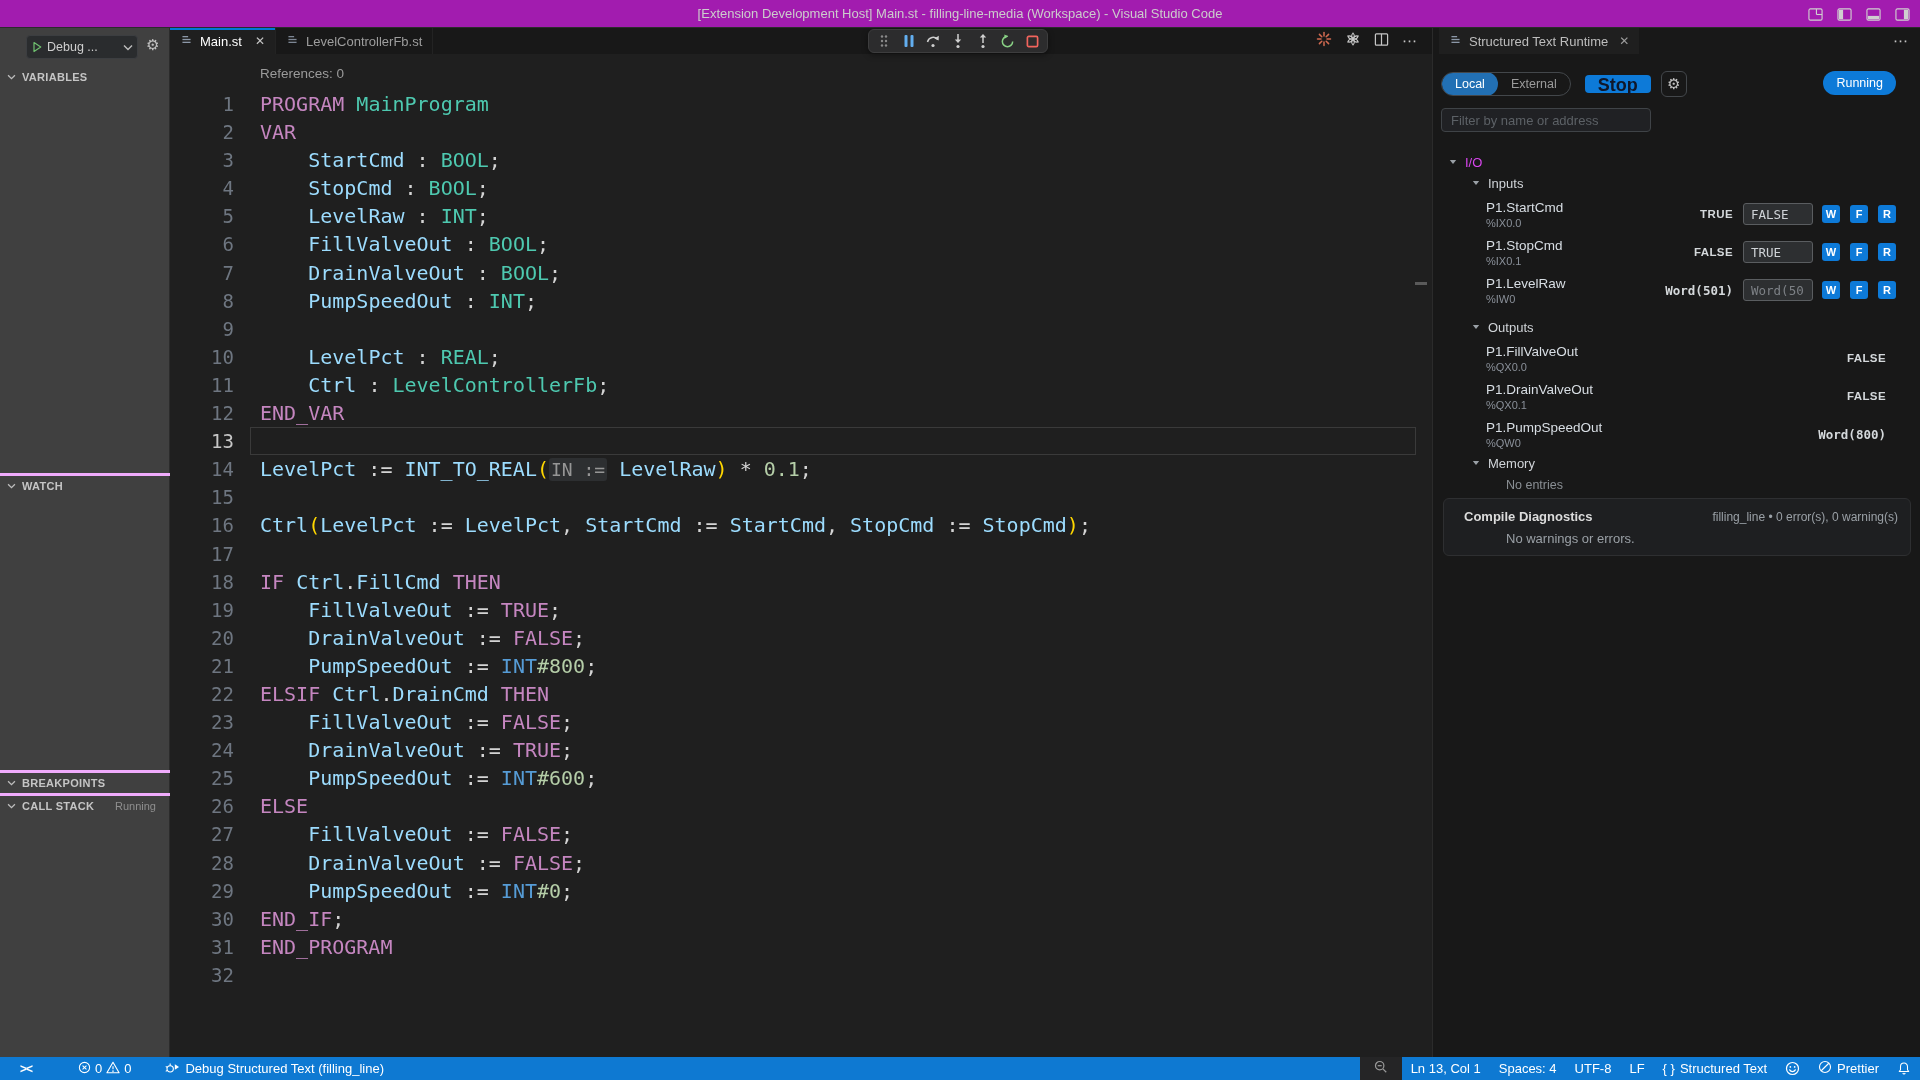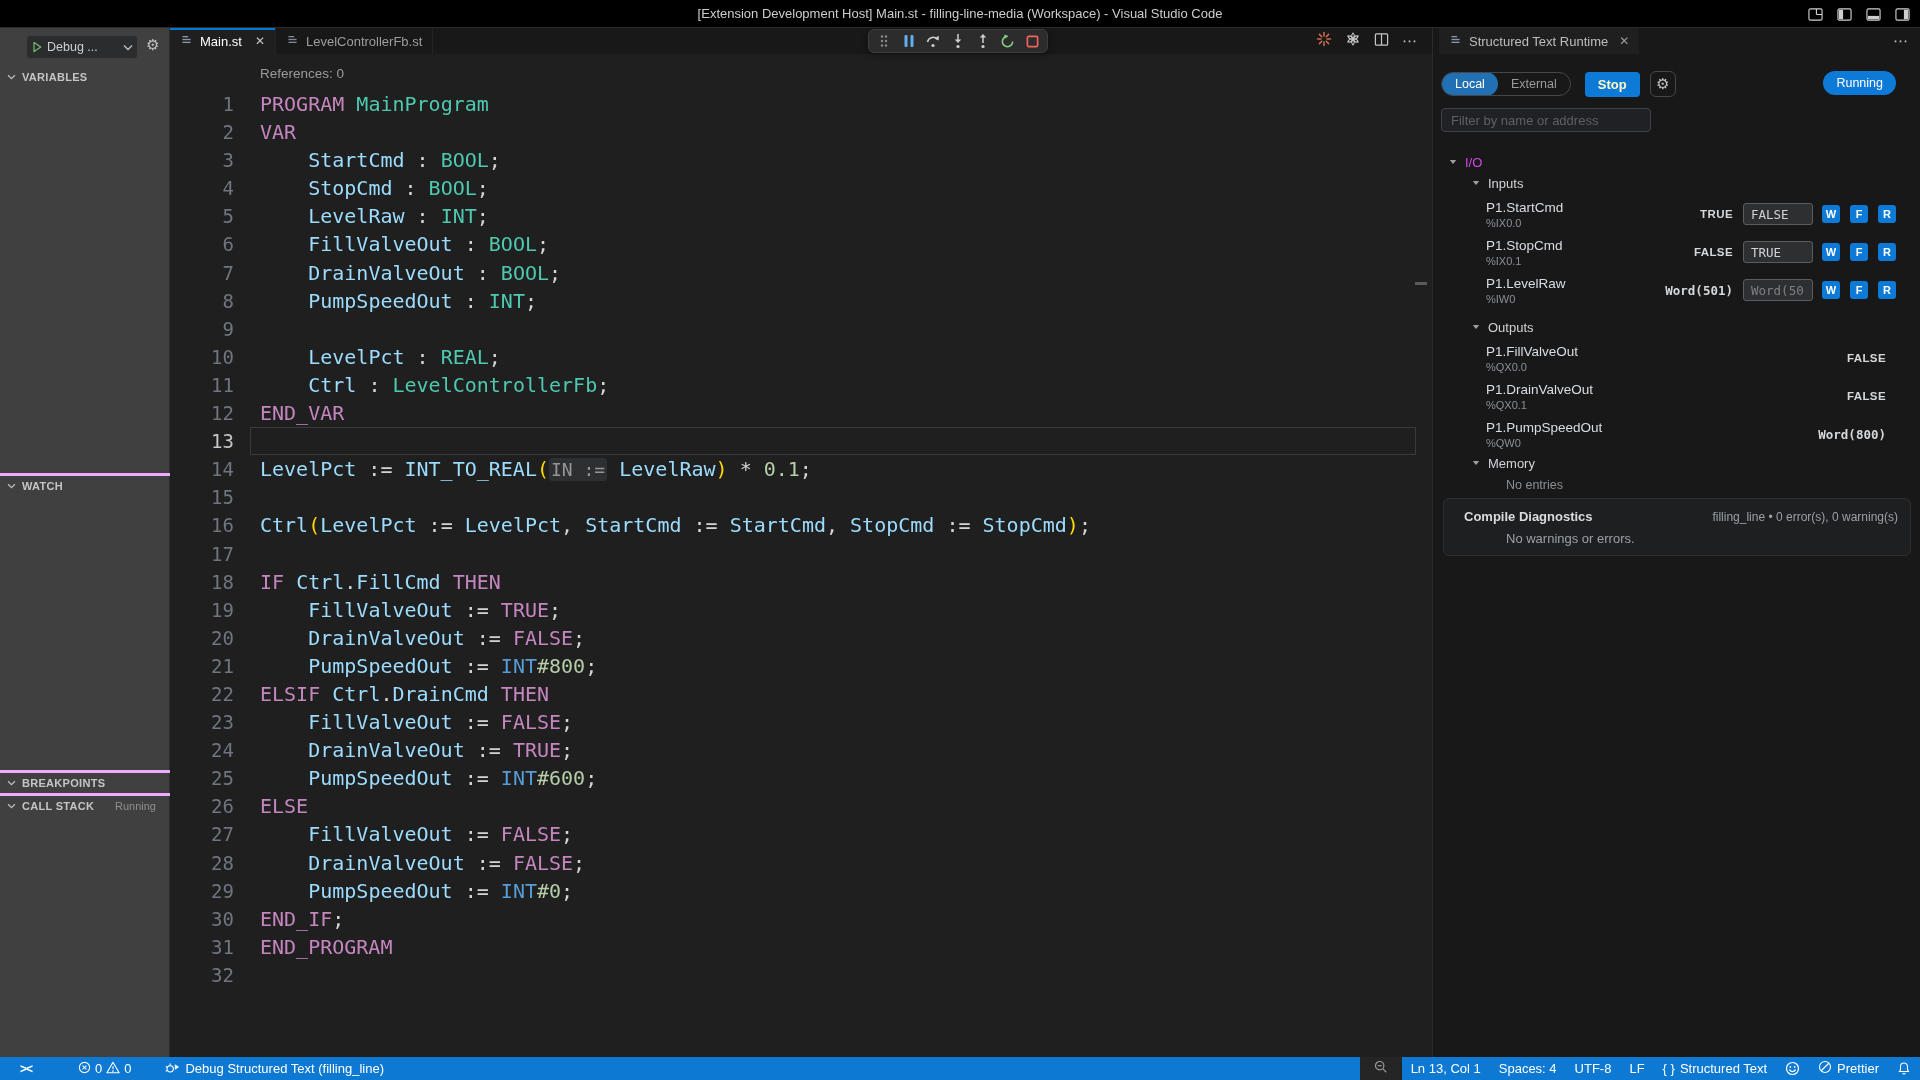--- a/index.html
+++ b/index.html
@@ -1,21 +1,21 @@
 <!DOCTYPE html>
 <html style="--accent: #0d7ad8; --status: #0e79d2; --kw: #C586C0; --ty: #4EC9B0; --vr: #9CDCFE; --nm: #B5CEA8; --ik: #569CD6; --br: #FFD700; --pl: #D4D4D4; --inlay_fg: #969696; --inlay_bg: #2d2f31;"><head>
 <meta charset="utf-8">
 <style>
   * { margin:0; padding:0; box-sizing:border-box; }
   html,body { background:#000; }
   body { font-family:"Liberation Sans", sans-serif; }
   .screen { position:relative; width:1920px; height:1080px; background:#181818; overflow:hidden; }
 
   
-  .titlebar { position:absolute; left:0; top:0; width:1920px; height:28px; background:#000000; border-bottom:1px solid #2b2b2b; display:flex; align-items:center; justify-content:center;text-align:right; }
+  .titlebar { position:absolute; left:0; top:0; width:1920px; height:28px; background:#a21caf; border-bottom:1px solid #2b2b2b; display:flex; align-items:center; justify-content:center;text-align:right; }
   .titlebar .title { color:#cccccc; font-size:13px; }
   .tb-icons { position:absolute; right:10px; top:0; height:28px; display:flex; align-items:center; gap:14px; }
   .tb-icons svg { display:block; }
 
   
   .sidebar { position:absolute; left:0; top:28px; width:170px; height:1029px; background:#404040; border-right:1px solid #2b2b2b;padding-left:13px; }
   .launch-row { position:absolute; left:26px; top:7px; width:112px; height:24px; background:#2a2c2e; border:1px solid #3c3e41; border-radius:4px; display:flex; align-items:center; }
   .launch-play { width:20px; display:flex; justify-content:center; align-items:center; cursor:pointer; }
   .launch-label { flex:1; color:#cfcfcf; font-size:12.5px; white-space:nowrap; overflow:hidden; }
   .launch-chevron { width:18px; display:flex; justify-content:center; }
@@ -58,21 +58,21 @@
   .rtabbar { position:absolute; left:0; top:0; width:488px; height:26px; background:#181818; display:flex; align-items:center; }
   .rtab { margin-left:6px; height:26px; display:flex; align-items:center; gap:7px; padding:0 10px; background:#1f1f1f; color:#bdbdbd; font-size:13px; cursor:pointer; }
   .rtab .close { color:#9d9d9d; font-size:12px; margin-left:4px; cursor:pointer; }
   .rtab-more { position:absolute; right:12px; color:#c5c5c5; font-size:15px; letter-spacing:1px; cursor:pointer; }
 
   .controls-row { position:absolute; left:8px; top:43px; width:472px; height:26px; display:flex; align-items:center; }
   .mode-toggle { display:flex; align-items:center; height:24px; border:1px solid #43474b; border-radius:12px; overflow:hidden; }
   .mode-opt { height:24px; display:flex; align-items:center; padding:0 13px; font-size:12.5px; cursor:pointer; }
   .mode-opt.sel { background:#2270b4; color:#ffffff; border-radius:12px; }
   .mode-opt.unsel { color:#9b9b9b; }
-  .stop-btn { margin-left:14px; height:25px; padding:0 13px; background:var(--accent); color:#fef9c3; font-size:13px; font-weight:bold; border:none; border-radius:4px; cursor:pointer; font-family:"Liberation Sans",sans-serif; }
+  .stop-btn { margin-left:14px; height:18px; padding:0 13px; background:var(--accent); color:#0f172a; font-size:18px; font-weight:bold; border:none; border-radius:4px; cursor:pointer; font-family:"Liberation Sans",sans-serif; }
   .gear-btn { margin-left:10px; width:26px; height:26px; border:1px solid #43474b; border-radius:6px; display:flex; align-items:center; justify-content:center; color:#c0c0c0; font-size:15px; cursor:pointer; background:transparent; }
   .running-badge { position:absolute; right:17px; top:0; height:24px; display:flex; align-items:center; padding:0 13px; background:var(--accent); color:#fff; font-size:12.5px; border-radius:12px; }
 
   .filter-input { position:absolute; left:8px; top:80px; width:210px; height:24px; background:#202124; border:1px solid #3f4347; border-radius:4px; color:#cccccc; font-size:13px; padding:0 9px; font-family:"Liberation Sans",sans-serif; }
   .filter-input::placeholder { color:#5c6166; }
 
   .io-tree { position:absolute; left:0; top:123px; width:488px; }
   .tree-root-header { height:22px; display:flex; align-items:center; cursor:pointer; }
   .tree-root-header .chev { margin-left:16px; margin-right:8px; display:flex; }
   .tree-root-header .lbl { color:#d946ef; font-size:13px; }

